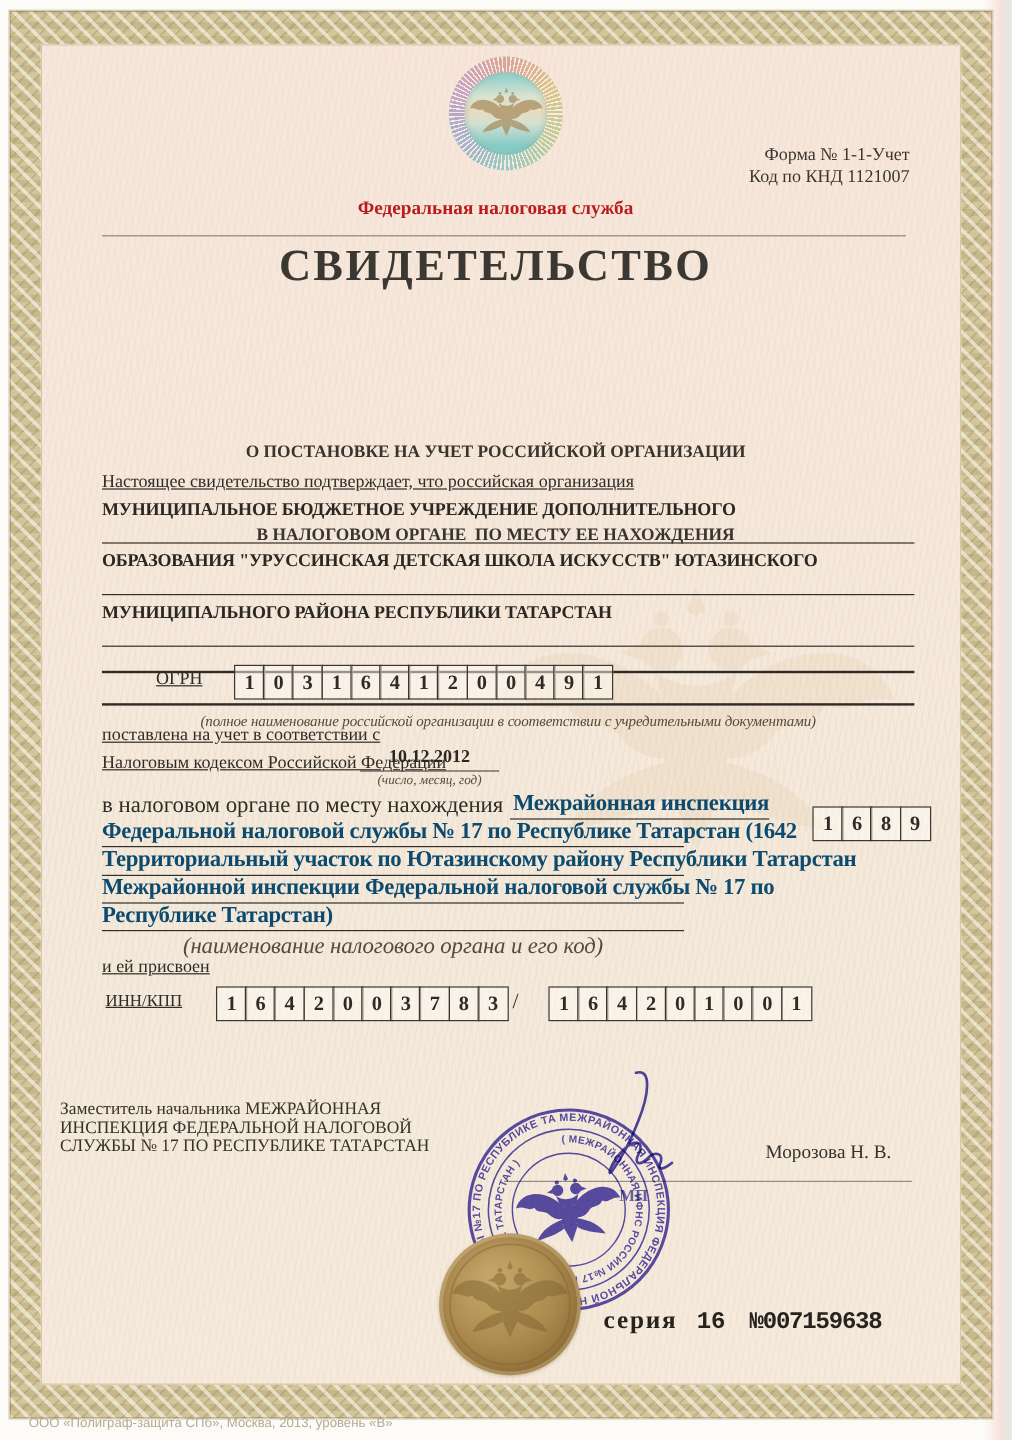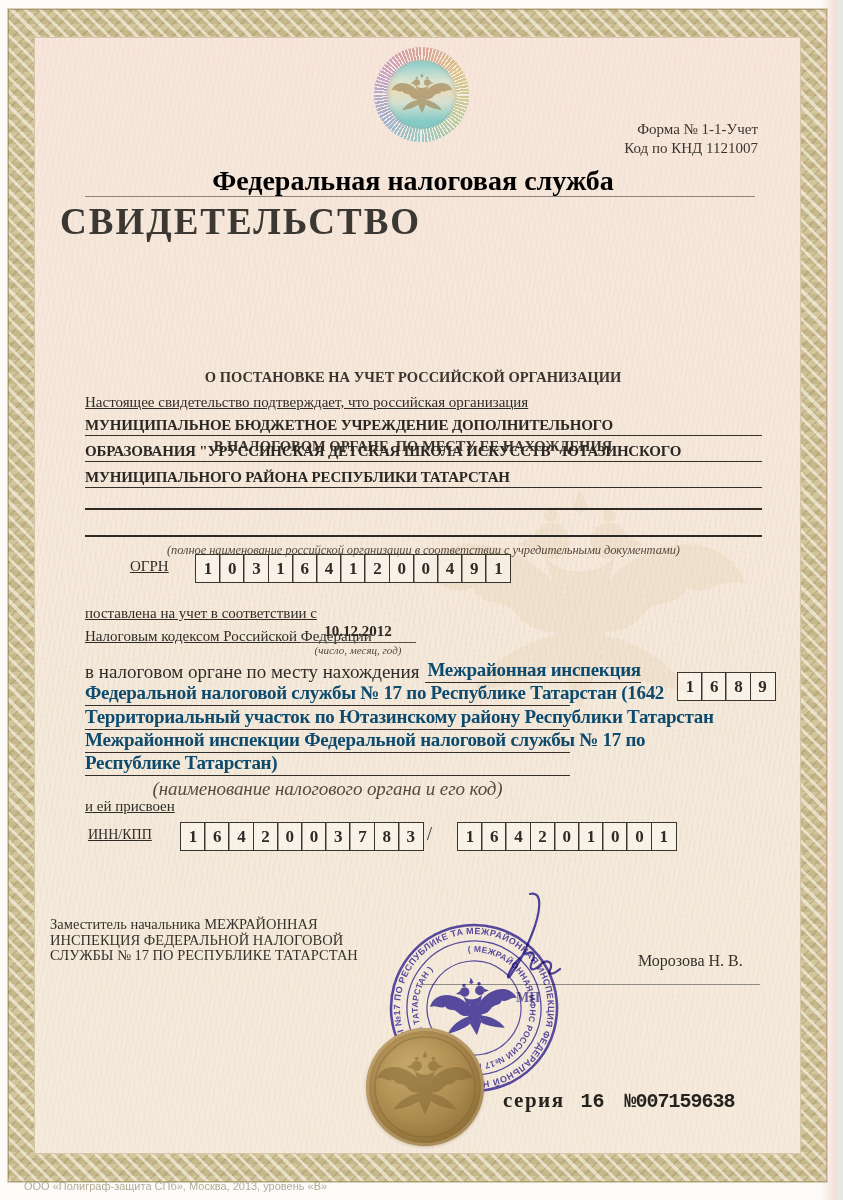--- a/index.html
+++ b/index.html
@@ -33,31 +33,31 @@
   .hologram{position:absolute; left:374px; top:47px; width:95px; height:95px; border-radius:50%;
     background:conic-gradient(#d89a8e,#d8c07e,#b8c890,#8ec4c0,#9aa8cc,#c498c0,#d89a8e);
     opacity:.85;}
   .holo-ticks{position:absolute; inset:0; border-radius:50%;
     background:repeating-conic-gradient(rgba(248,240,230,.95) 0deg 1.6deg, rgba(248,240,230,0) 1.6deg 4.5deg);}
   .holo-center{position:absolute; inset:13px; border-radius:50%; overflow:hidden;
     background:linear-gradient(180deg,#8ed0cb 8%,#d5e4d0 30%,#e8dab9 46%,#cfe0d0 62%,#74c8c4 88%);
     box-shadow:inset 0 0 5px rgba(110,150,140,.55); display:flex; align-items:center; justify-content:center;}
   
   .form-code{position:absolute; right:78px; top:120px; text-align:right; font-size:15px; line-height:19px; color:#3a362f;}
-  .agency{position:absolute; left:60px; right:70px; top:165px; text-align:center; font-weight:bold; font-size:28px; color:#000000;}
+  .agency{position:absolute; left:60px; right:70px; top:165px; text-align:center; font-weight:bold; font-size:16px; color:#b91c1c;}
   .hrule{position:absolute; left:85px; right:81px; top:196px; border-top:1px solid #8a857c;}
-  .doc-title{position:absolute; left:60px; right:70px; top:200px; text-align:left;
+  .doc-title{position:absolute; left:60px; right:70px; top:200px; text-align:center;
     font-weight:bold; font-size:37px; letter-spacing:2px; color:#3b3833;}
   .subject{position:absolute; left:60px; right:70px; top:320px; text-align:center;
     font-weight:bold; font-size:14.5px; line-height:23px; color:#39352e; white-space:pre-wrap;}
   
   .textline{position:absolute; left:85px; font-size:15px; color:#2f2c27;text-decoration:underline;}
   .org-block{position:absolute; left:85px; top:410px; width:677px;}
   .fill-line{height:24px; border-bottom:1.6px solid #33302b; font-weight:bold; font-size:15px;
-    display:flex; align-items:flex-end; padding-bottom:1px; letter-spacing:-0.2px; color:#2b2823; white-space:nowrap;}
+    display:flex; align-items:flex-end; padding-bottom:18px; letter-spacing:-0.2px; color:#2b2823; white-space:nowrap;}
   .blank1{height:20px; border-bottom:2px solid #2e2b26;}
   .blank2{height:25px; border-bottom:2px solid #2e2b26;}
   .caption{font-style:italic; font-size:12.5px; color:#554a3b; text-align:center; margin-top:6px; letter-spacing:-0.1px;}
   .digit-row{position:absolute; display:flex;}
   .digit-cell{box-sizing:border-box; width:26px; height:29px; border:1.8px solid #3a362f;
     background:rgba(255,252,245,.5); display:flex; align-items:center; justify-content:center;
     font-weight:bold; font-size:17px; color:#2e2b27;}
   .digit-cell + .digit-cell{margin-left:-1.8px;}
   .date-block{position:absolute; left:300px; top:623px; width:116px; text-align:center;}
   .date-val{font-weight:bold; font-size:15px; border-bottom:1px solid #55504a; padding-bottom:2px; color:#2b2823;}

